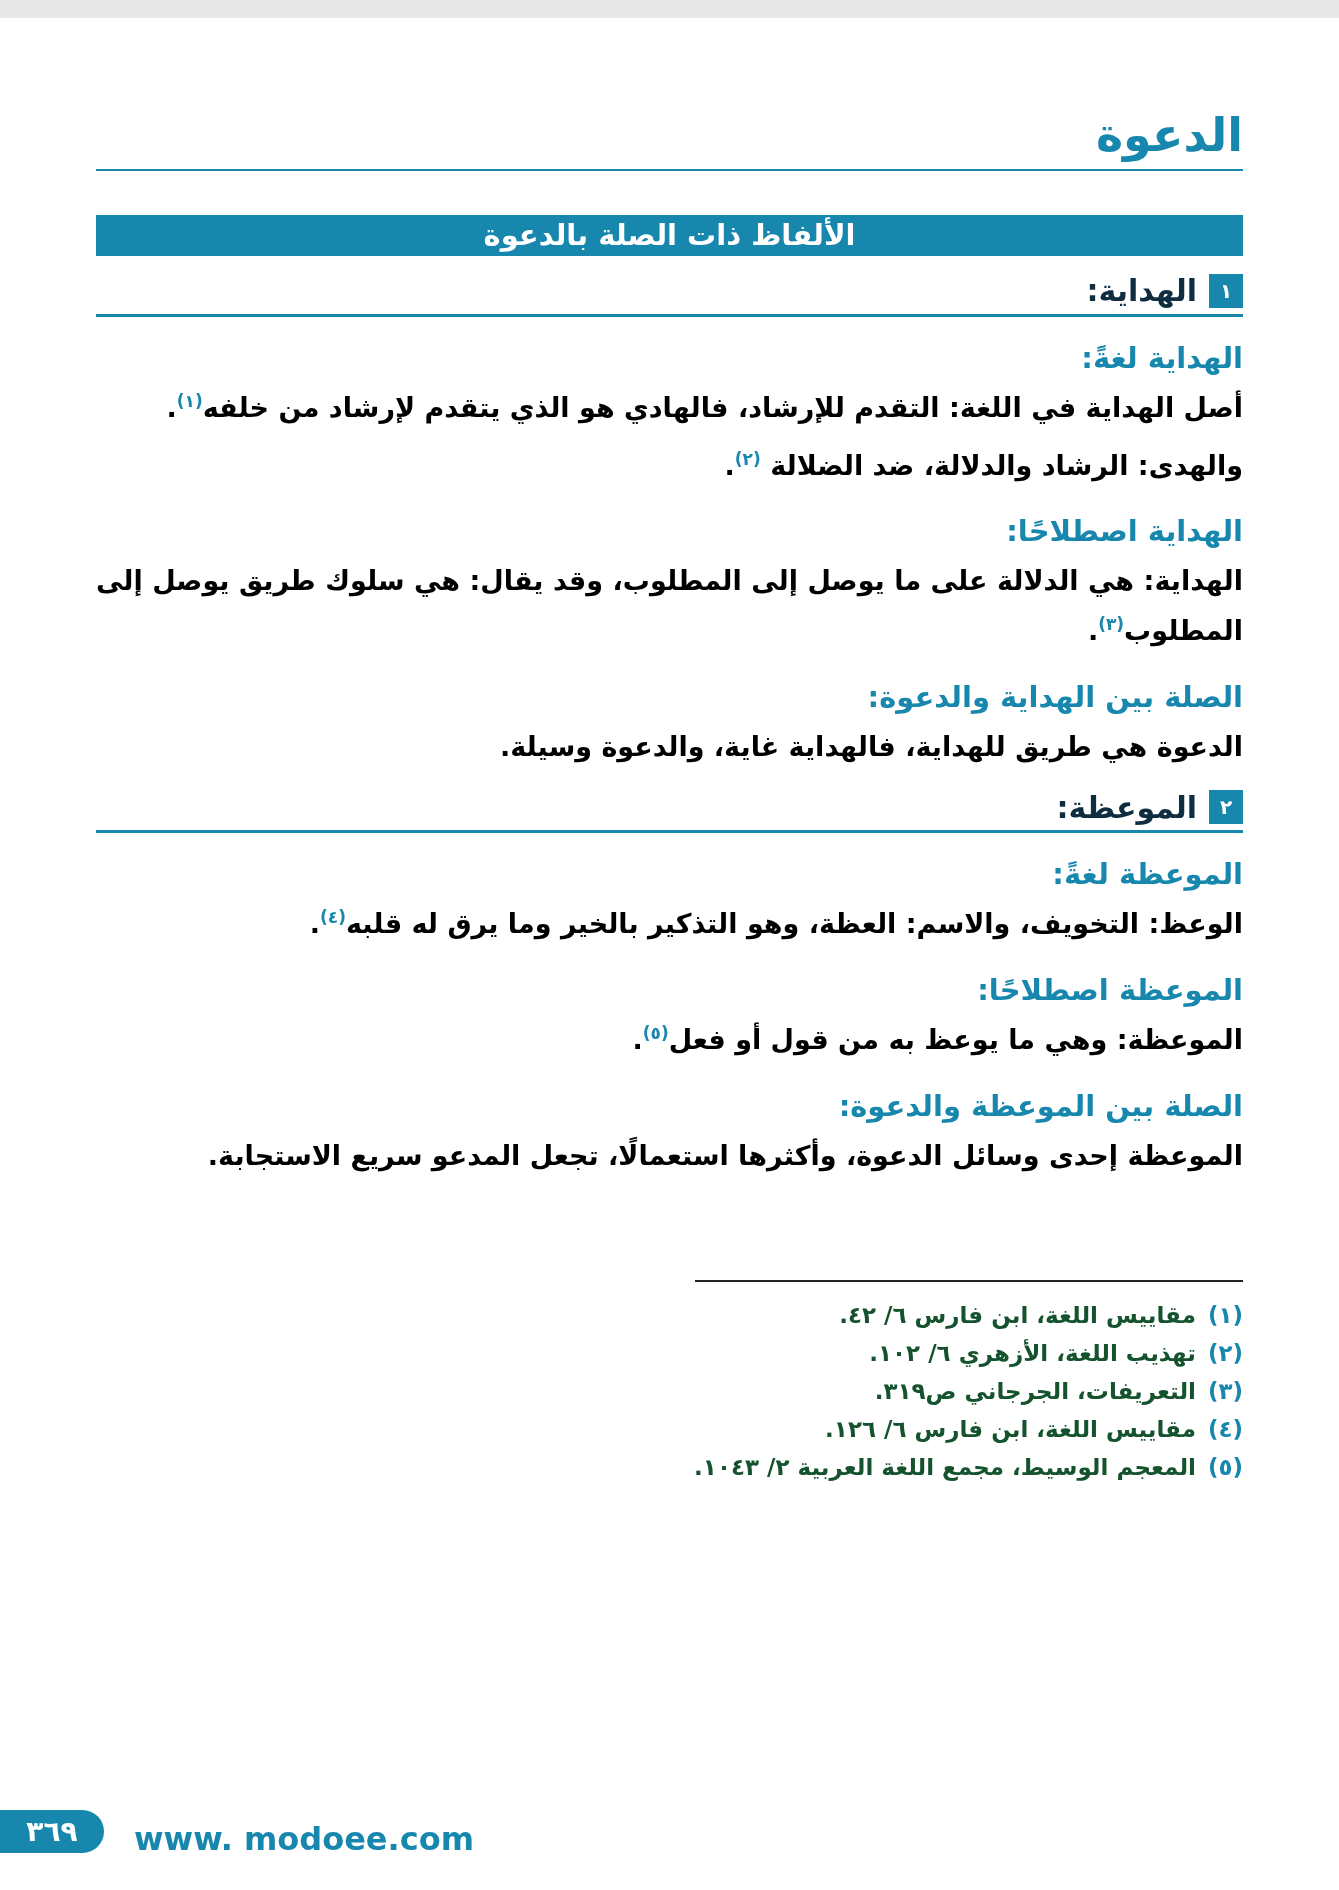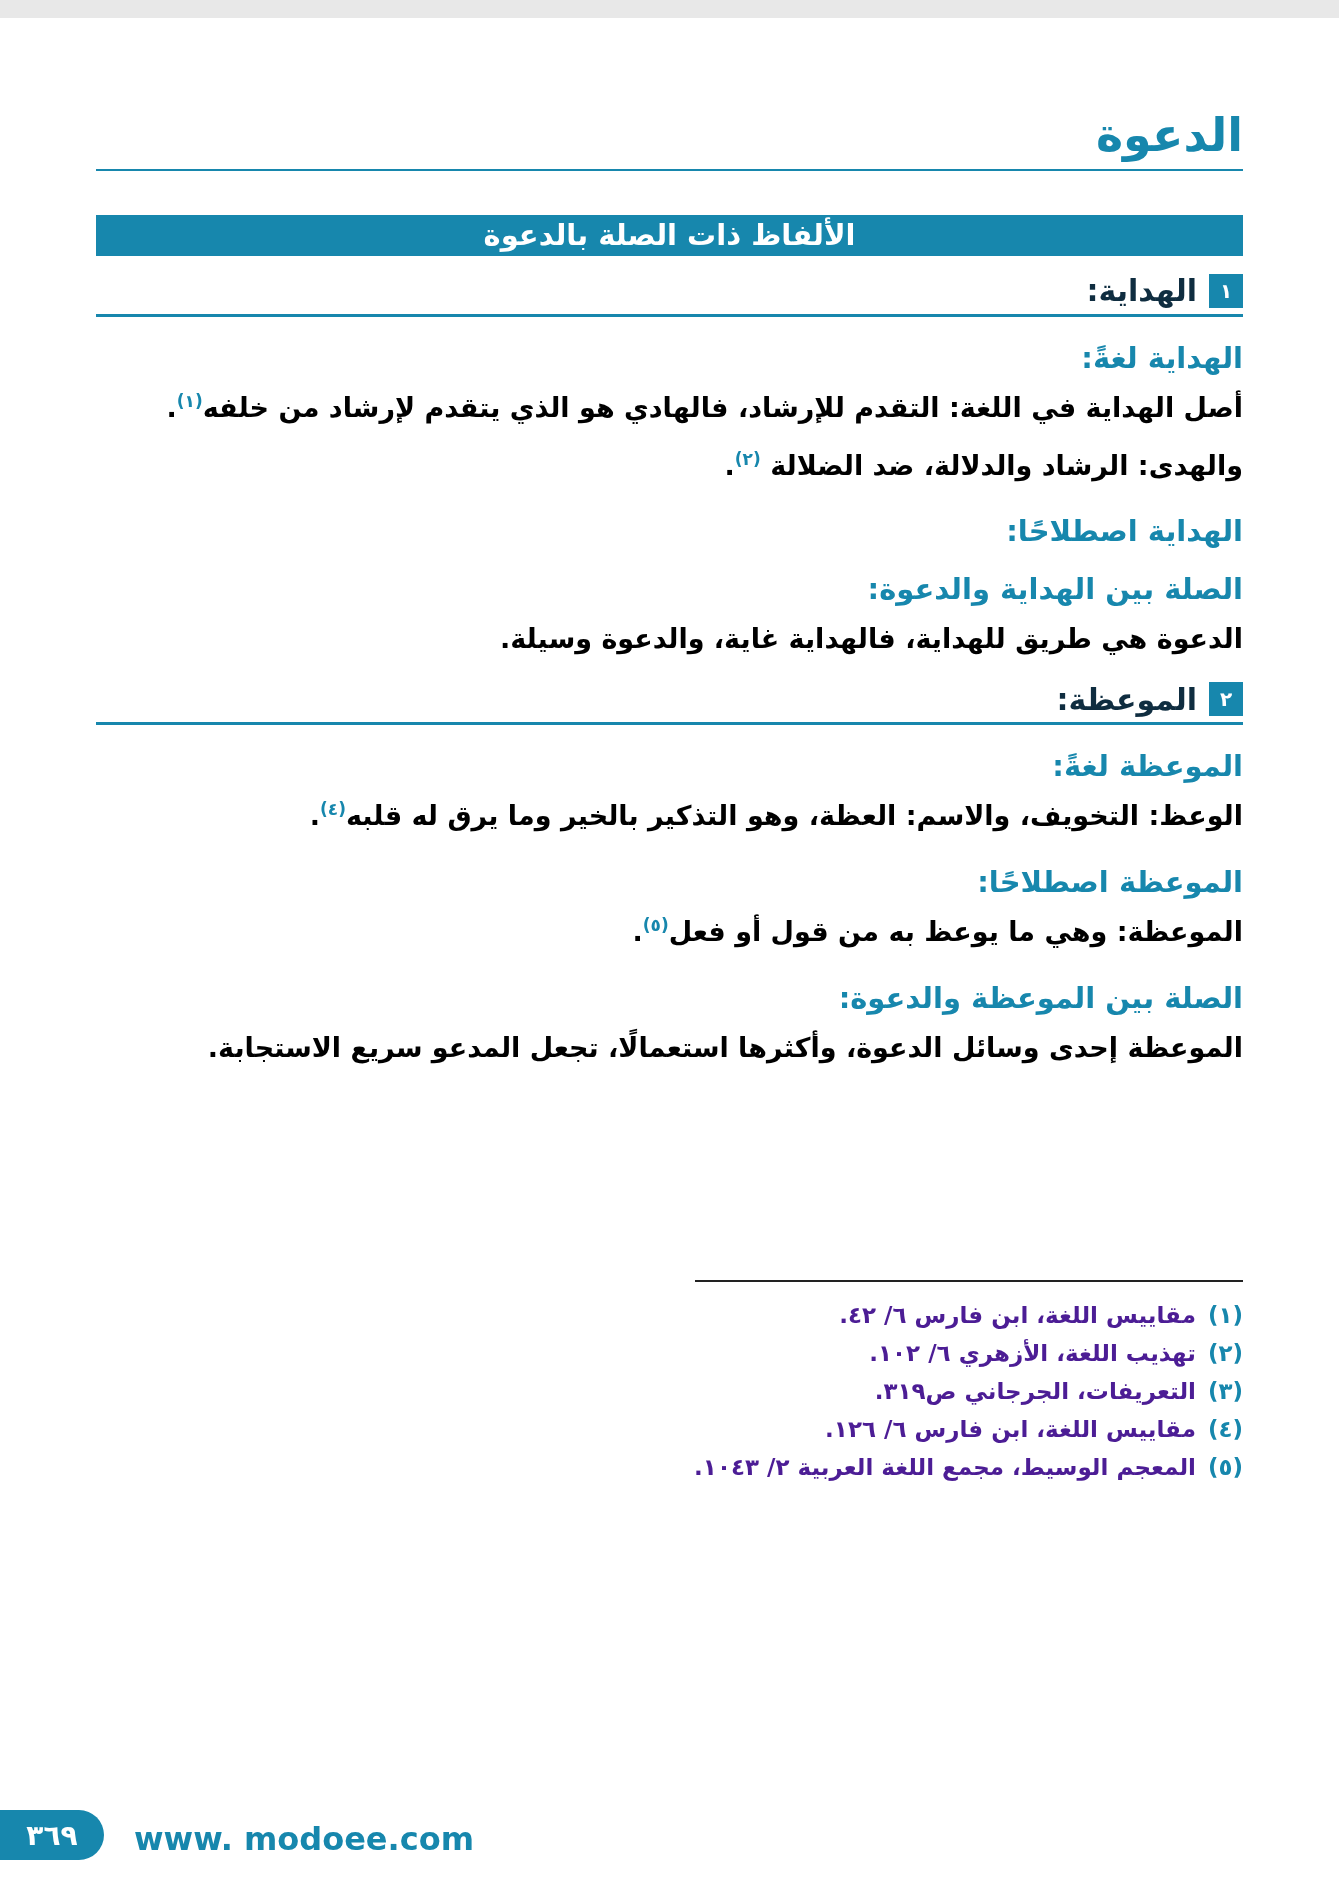--- a/index.html
+++ b/index.html
@@ -116,28 +116,28 @@
   .fn-line {
     display: flex;
     direction: rtl;
     gap: 12px;
     font-size: 23px;
     font-weight: bold;
     line-height: 38px;
     justify-content: flex-start;
   }
   .fn-marker { color: #1787ad; flex: 0 0 auto; }
-  .fn-text { color: #4c1d95; }
+  .fn-text { color: #14532d; }
   
   .pagenum {
     position: absolute;
     left: 0;
     top: 1792px;
     width: 104px;
-    height: 50px;
+    height: 43px;
     background: #1787ad;
     border-radius: 0 27px 27px 0;
     display: flex;
     align-items: center;
     justify-content: center;
     color: #ffffff;
     font-size: 28px;
     font-weight: bold;
     direction: ltr;
   }
@@ -171,20 +171,21 @@
         </span>
         <span class="sec-title">الهداية:</span>
       </div>
       <div class="sec-rule"></div>
 
       <h3 class="subhead">الهداية لغةً:</h3>
       <p class="body"><span>أصل الهداية في اللغة: التقدم للإرشاد، فالهادي هو الذي يتقدم لإرشاد من خلفه</span><sup class="marker">(١)</sup><span>.</span></p>
       <p class="body"><span>والهدى: الرشاد والدلالة، ضد الضلالة </span><sup class="marker">(٢)</sup><span>.</span></p>
 
       <h3 class="subhead">الهداية اصطلاحًا:</h3>
+      <p class="body"><span>الهداية: هي الدلالة على ما يوصل إلى المطلوب، وقد يقال: هي سلوك طريق يوصل إلى المطلوب</span><sup class="marker">(٣)</sup><span>.</span></p>
 
       <h3 class="subhead">الصلة بين الهداية والدعوة:</h3>
       <p class="body"><span>الدعوة هي طريق للهداية، فالهداية غاية، والدعوة وسيلة.</span></p>
     </section>
 
     <section>
       <div class="sec-head">
         <span class="badge">
           <span>٢</span>
         </span>

